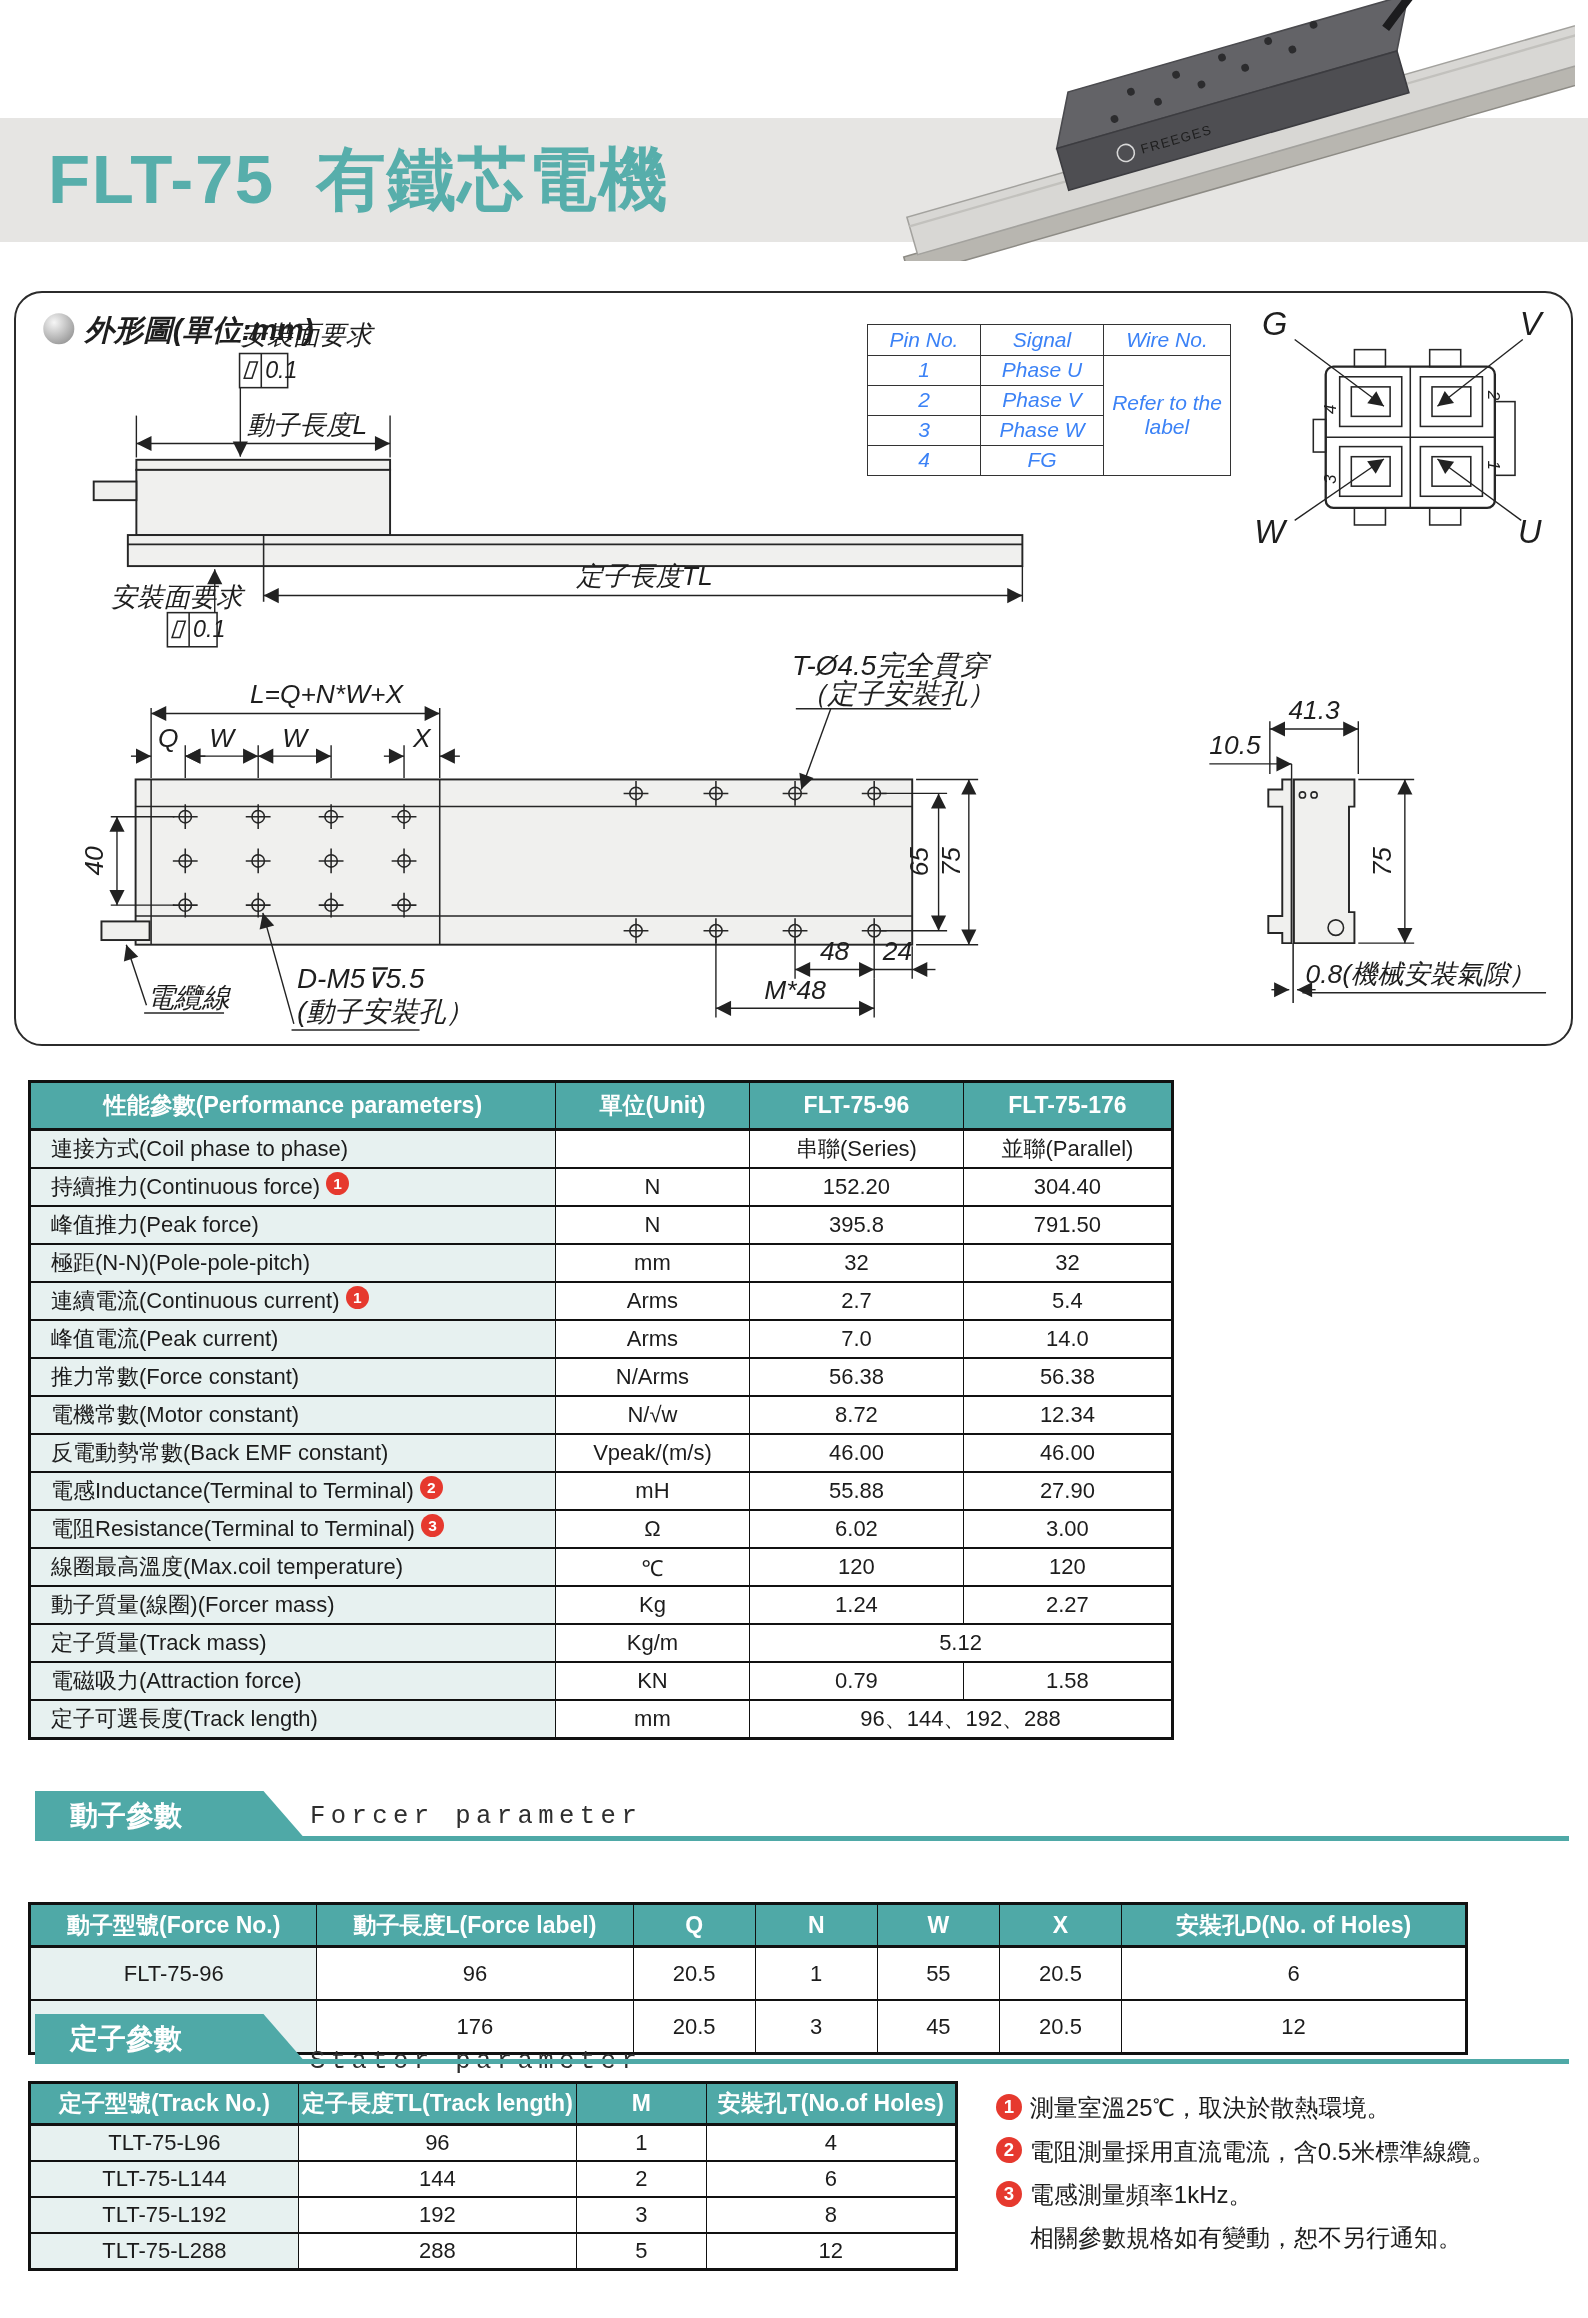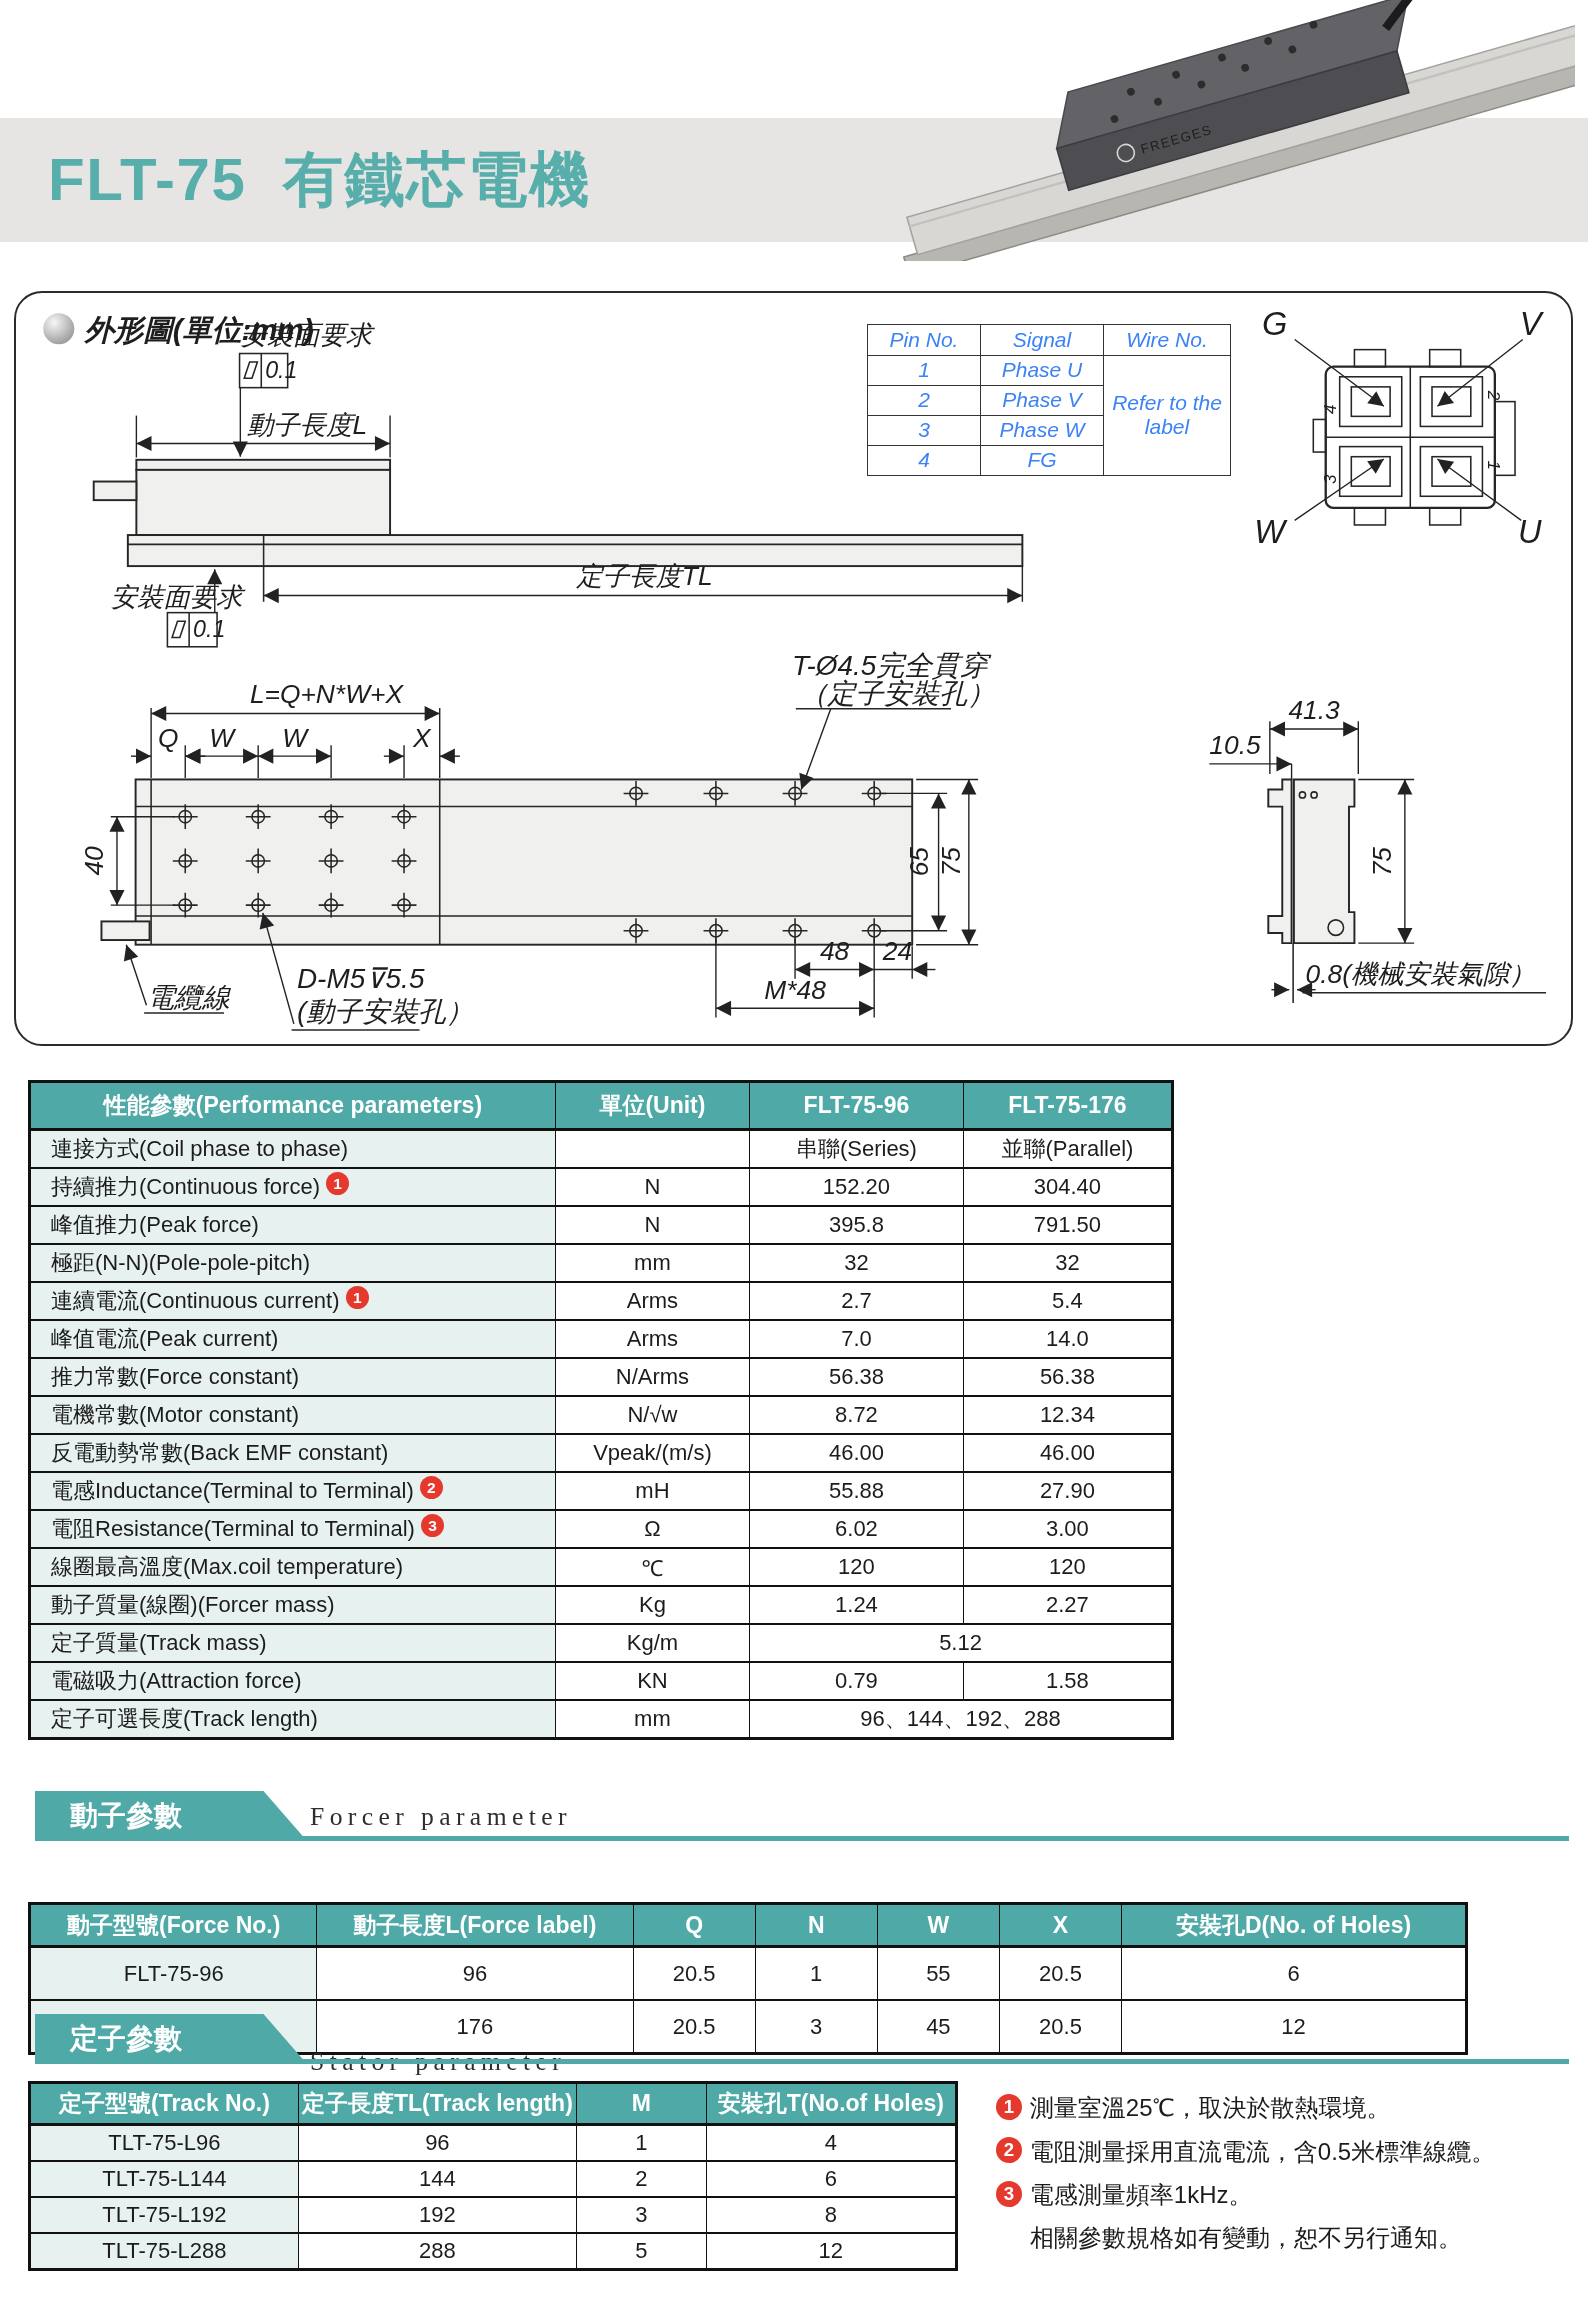--- a/index.html
+++ b/index.html
@@ -1,20 +1,20 @@
 <!DOCTYPE html>
 <html style="font-size:12.4px"><head>
 <meta charset="utf-8">
 <style>
   html,body{margin:0;padding:0;background:#fff;}
   body{width:1588px;height:2319px;position:relative;font-family:"Liberation Sans",sans-serif;color:#1c1c1c;overflow:hidden;}
   .abs{position:absolute;}
   
   .title-band{left:0;top:118px;width:1588px;height:124px;background:#E6E5E3;}
-  .page-title{left:48px;top:118px;height:124px;line-height:124px;font-size:60px;font-weight:bold;color:#57AEAB;letter-spacing:1.6px;white-space:pre;}
+  .page-title{left:48px;top:118px;height:124px;line-height:124px;font-size:69px;font-weight:bold;color:#57AEAB;letter-spacing:1.6px;white-space:pre;}
   
   .panel{left:14px;top:291px;width:1555px;height:751px;border:2.3px solid #2b2b2b;border-radius:28px;background:#fff;font-style:italic;}
   svg text{font-family:"Liberation Sans",sans-serif;fill:#1e1e1e;}
   
   .pin{left:865px;top:322px;border-collapse:collapse;table-layout:fixed;background:#fff;}
   .pin th,.pin td{border:1.6px solid #333;font-size:21px;font-weight:normal;text-align:center;color:#3b82f6;padding:0;}
   .pin th{height:29.5px;}
   .pin td{height:29px;}
   
   .tbl{border-collapse:collapse;table-layout:fixed;background:#fff;border:3.1px solid #111;}
@@ -27,21 +27,21 @@
   #perf-table td{height:36px;}
   #forcer-table{left:28px;top:1858px;width:1440px;margin-top:44px;}
   #forcer-table th{height:40px;}
   #forcer-table td{height:51px;}
   #stator-table{left:28px;top:2081px;width:930px;}
   #stator-table th{height:39px;}
   #stator-table td{height:34px;}
   .badge{display:inline-block;width:23px;height:23px;line-height:23px;border-radius:50%;background:#E6392E;color:#fff;font-size:15.5px;font-weight:bold;text-align:center;vertical-align:4.7px;margin-left:6.2px;}
   
   .flag{width:272px;height:50px;background:#4FA9A7;clip-path:polygon(0 0,84% 0,100% 100%,0 100%);color:#fff;font-size:28px;font-weight:bold;line-height:50px;padding-left:12px;text-indent:23px;box-sizing:border-box;font-family:Liberation Serif, serif;}
-  .flag-en{font-family:Liberation Serif, serif;font-size:25.6px;letter-spacing:5.4px;color:#2e2e2e;}
+  .flag-en{font-family:Liberation Mono, monospace;font-size:25.6px;letter-spacing:5.4px;color:#2e2e2e;}
   .underline{height:4.7px;background:#4FA9A7;}
   
   .notes{left:996px;top:2094px;width:574px;font-size:24px;line-height:1.0;}
   .note-item{margin-bottom:17px;display:flex;align-items:flex-start;}
   .note-badge{flex:0 0 auto;width:26px;height:26px;line-height:26px;border-radius:50%;background:#E6392E;color:#fff;font-size:18.6px;font-weight:bold;text-align:center;margin-right:7.8px;}
   .note-text{padding-top:2.3px;}
   .note-noband{padding-left:34px;}
 </style>
 </head>
 <body>

